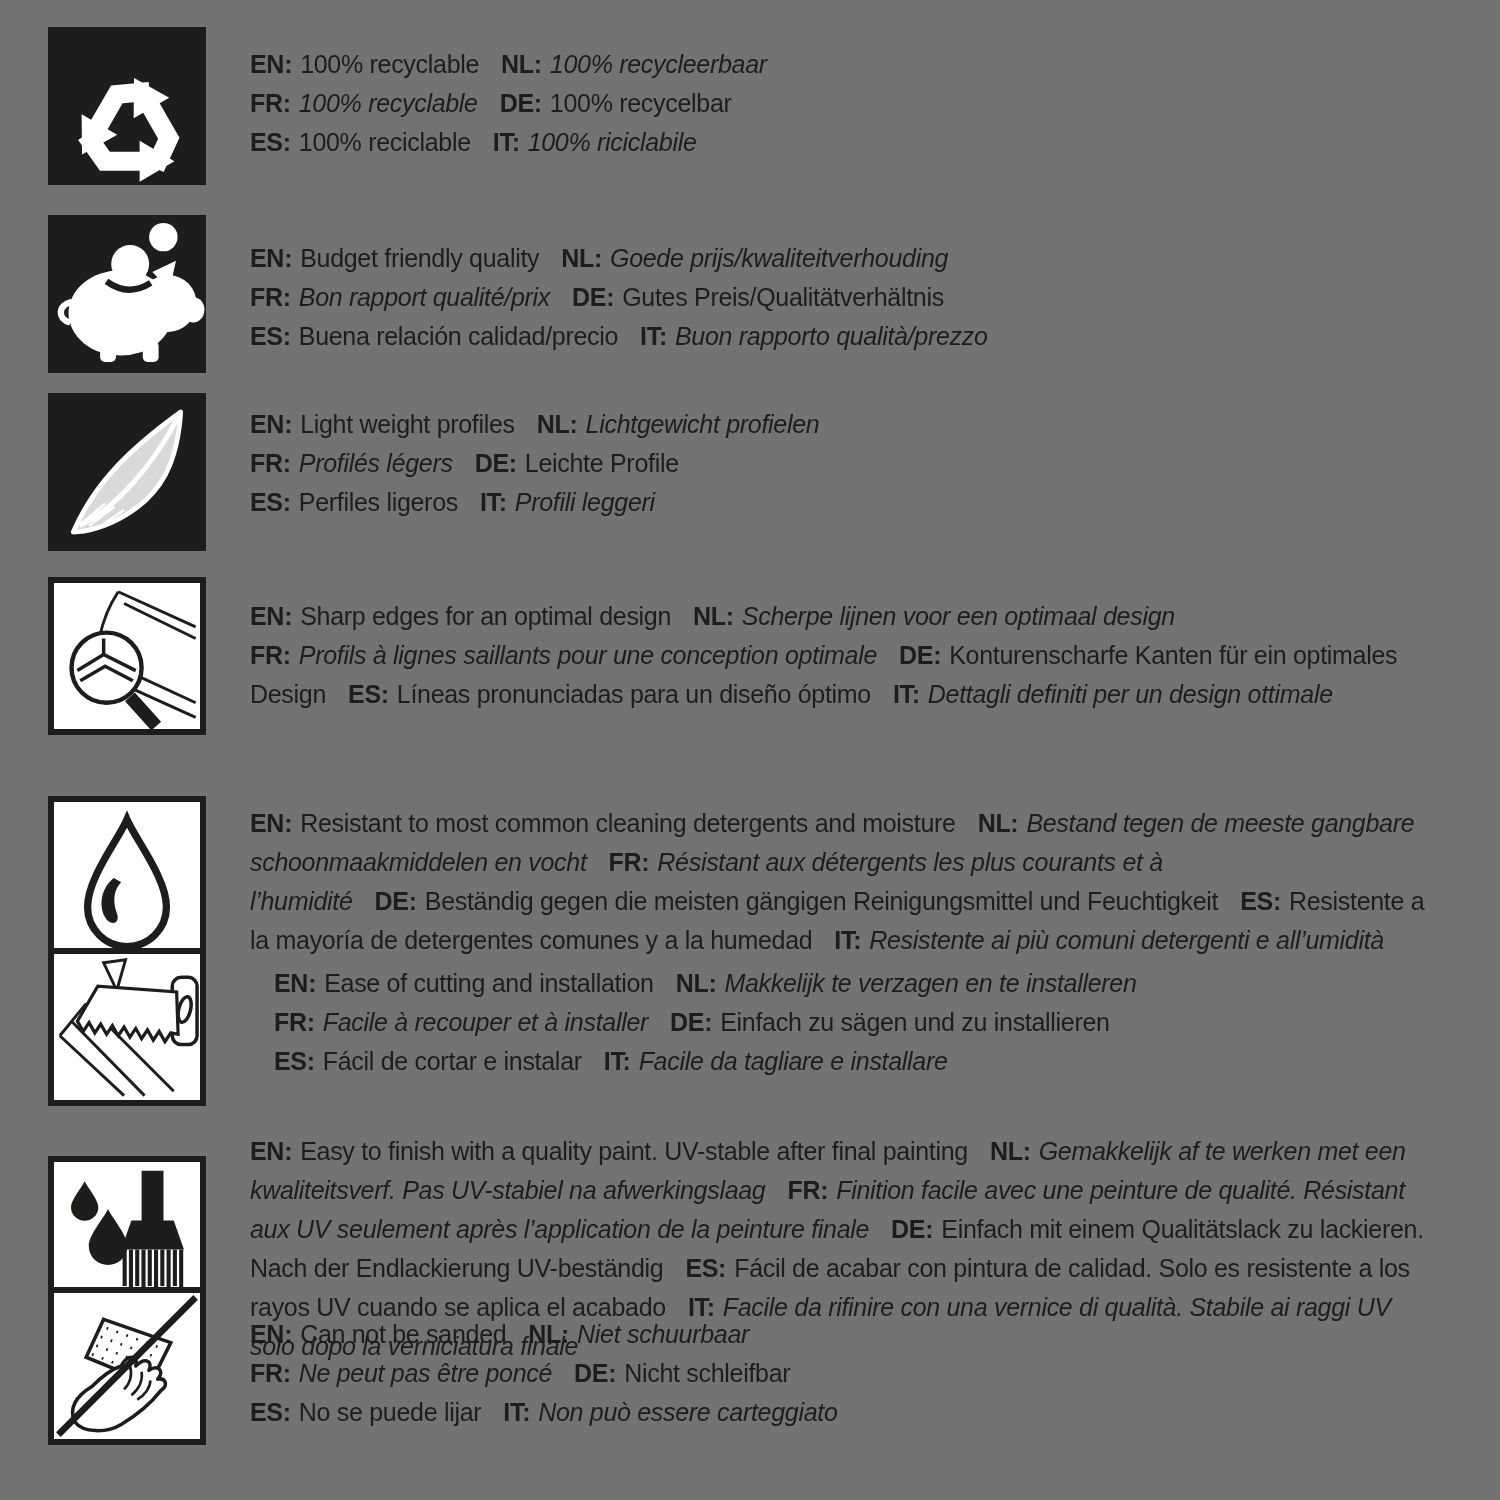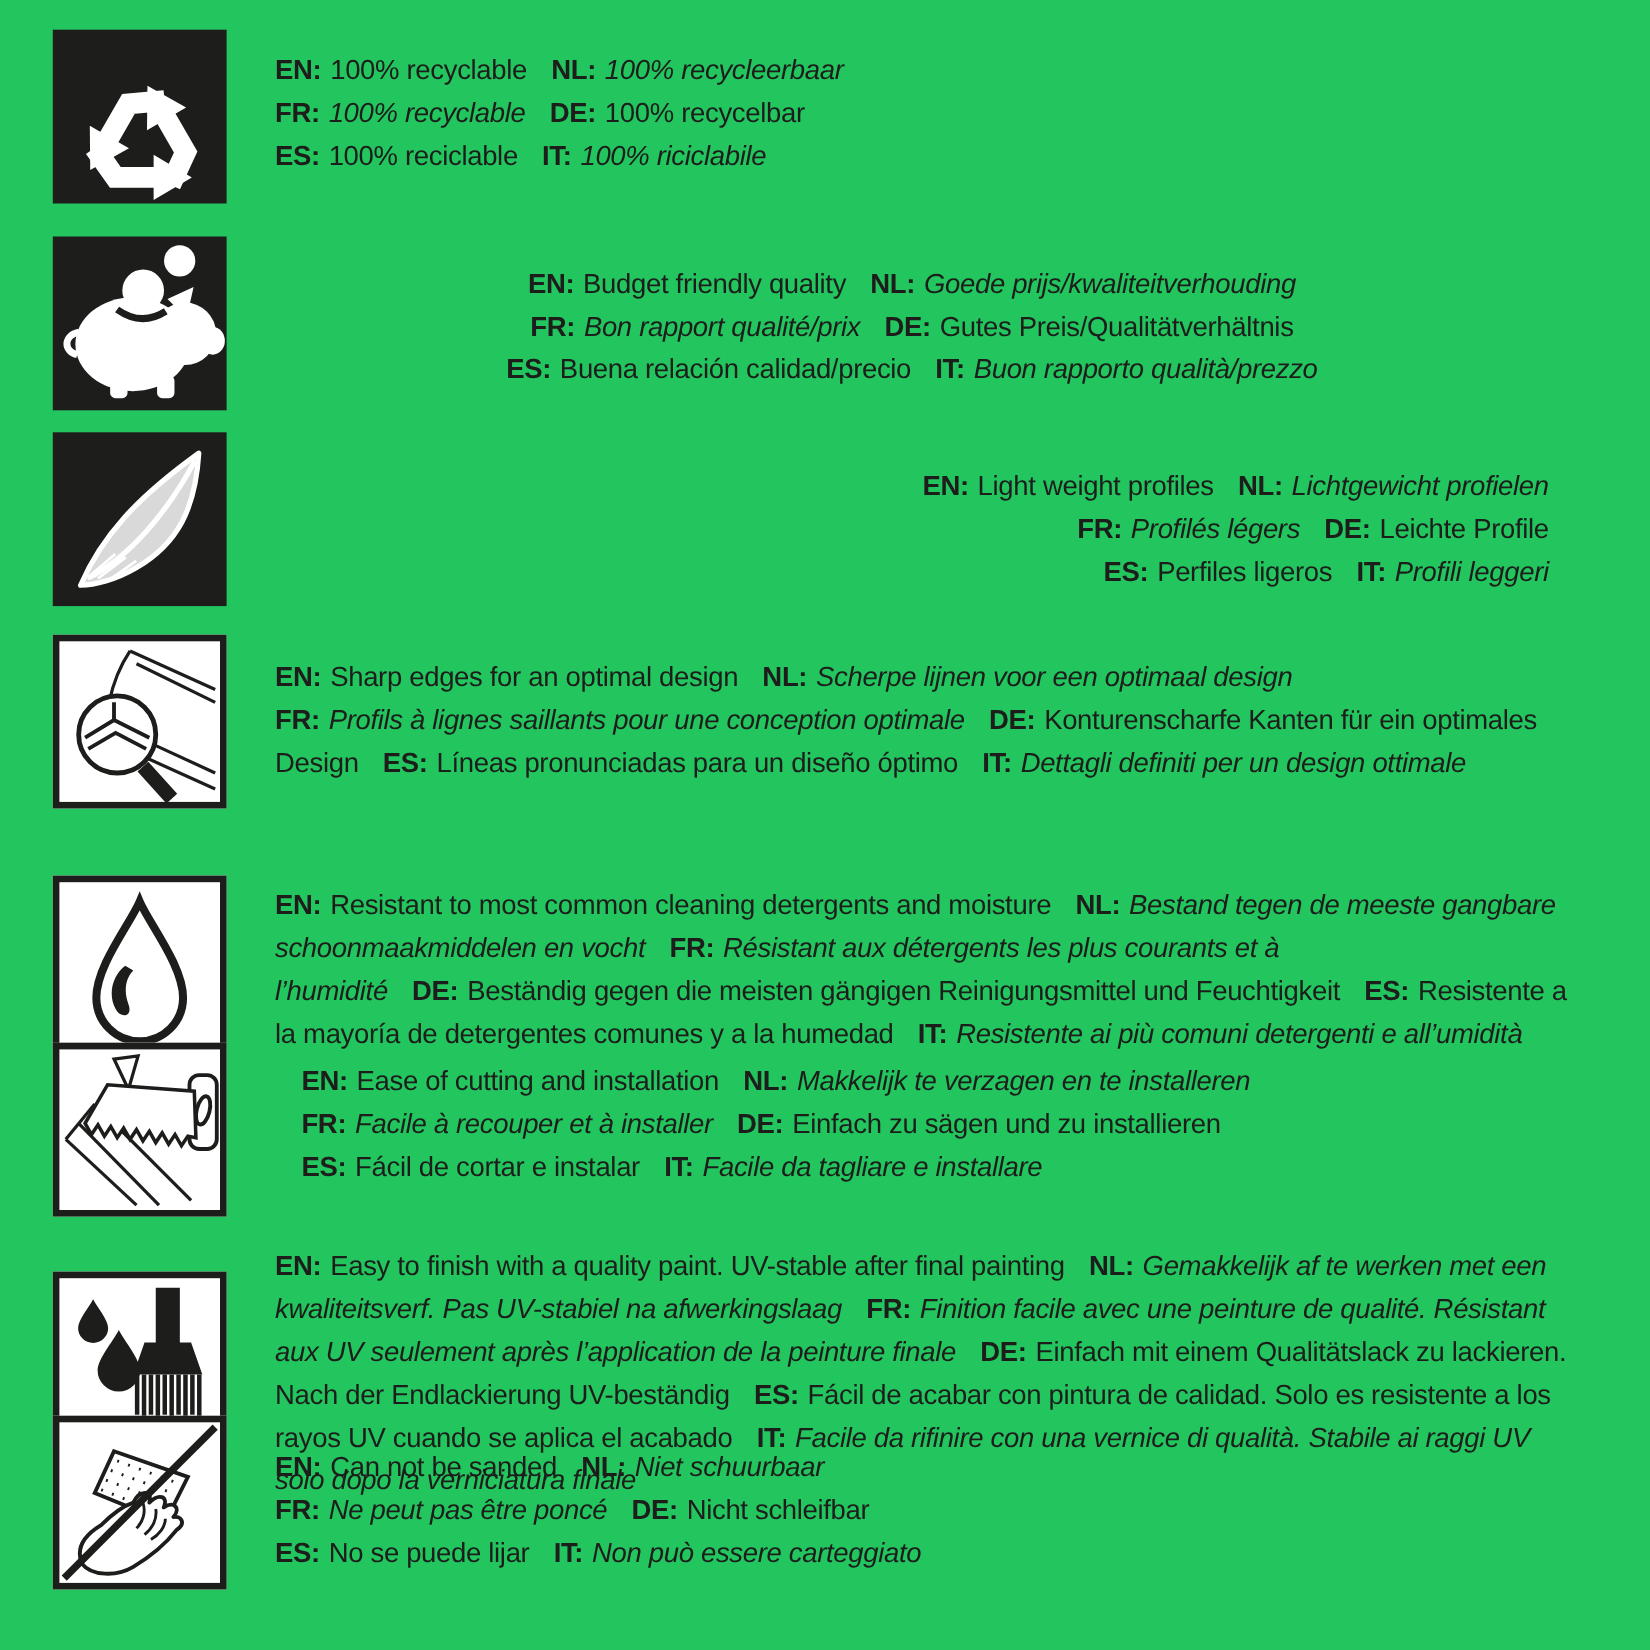--- a/index.html
+++ b/index.html
@@ -1,35 +1,35 @@
 <!DOCTYPE html>
 <html><head>
 <meta charset="utf-8">
 <style>
   html,body { margin:0; padding:0; background:#ffffff; }
   .page {
-    position:relative; width:1500px; height:1500px; background:#22c55e;
+    position:relative; width:1500px; height:1500px; background:#737373;
     font-family:"Liberation Sans", sans-serif; color:#1d1d1b; overflow:hidden;
   }
   .row { position:absolute; left:48px; display:flex; align-items:flex-start; }
   .icon-box { width:158px; height:158px; flex:0 0 158px; box-sizing:border-box; }
   .icon-box.dark  { background:#1d1d1b; }
   .icon-box.light { background:#ffffff; border:6px solid #1d1d1b; }
   .icon-box svg { width:100%; height:100%; display:block; }
   .text {
     margin-left:44px; width:1180px;
     font-size:25px; line-height:39px; letter-spacing:-0.3px;
   }
   .lang-label { font-weight:bold; margin-right:8px; }
   .lang-text  { margin-right:22px; }
   .lang-text.italic { font-style:italic; }
   
   .r0 { top:27px; }   .r0 .text { margin-top:18px; }
-  .r1 { top:215px; }  .r1 .text { margin-top:24px;text-align:center; }
-  .r2 { top:393px; }  .r2 .text { margin-top:30px;text-align:right; }
+  .r1 { top:215px; }  .r1 .text { margin-top:24px; }
+  .r2 { top:393px; }  .r2 .text { margin-top:12px; }
   .r3 { top:577px;justify-content:flex-end; }  .r3 .text { margin-top:20px; }
   .r4 { top:796px; }  .r4 .text { margin-top:8px; }
   .r5 { top:948px;gap:24px; }  .r5 .text { margin-top:16px; }
   .r6 { top:1156px; } .r6 .text { margin-top:-24px; }
   .r7 { top:1287px; } .r7 .text { margin-top:28px; }
 </style>
 </head>
 <body>
 
 <div class="page">

